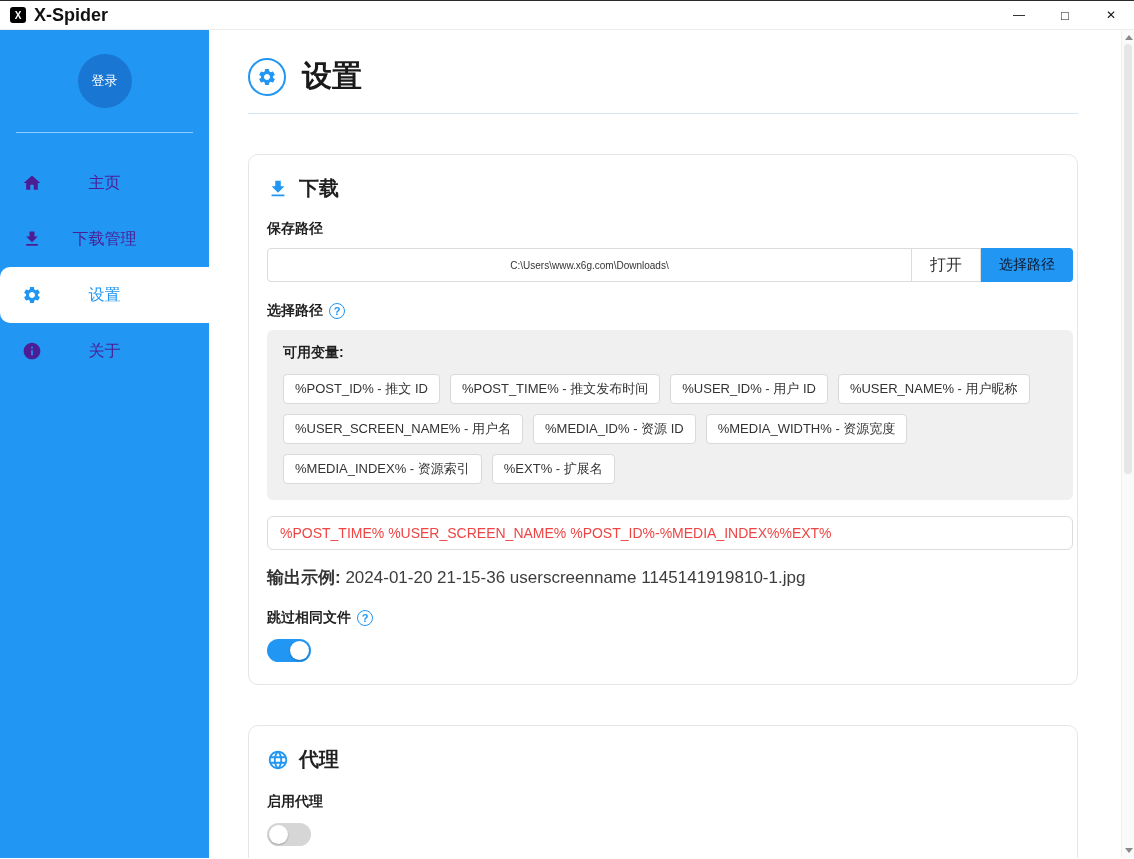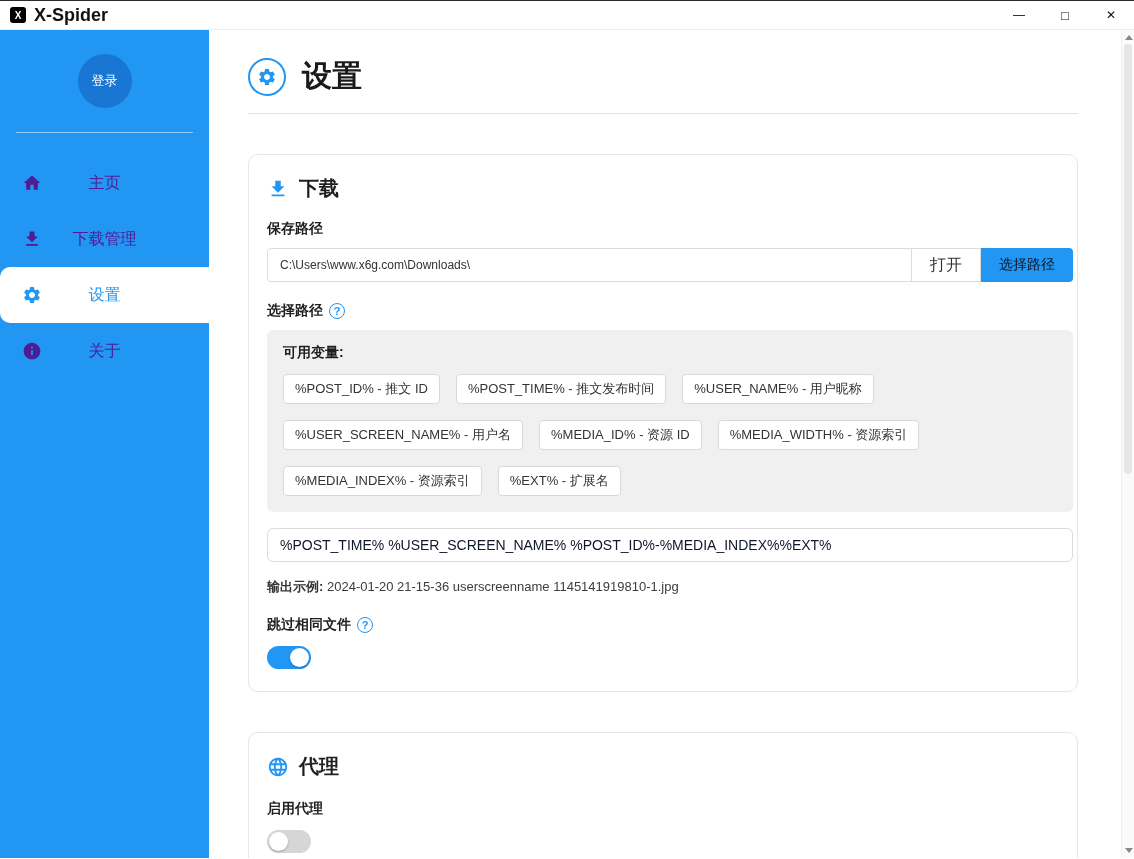--- a/index.html
+++ b/index.html
@@ -50,36 +50,36 @@
   .section-title .icn { width:22px; height:22px; color:#2196f3; display:flex; }
 
   .field-label { display:flex; align-items:center; gap:6px; font-size:14px; font-weight:700;
     color:#1f1f1f; margin-top:20px; }
   .help { width:16px; height:16px; border-radius:50%; border:1.5px solid #2196f3; color:#2196f3;
     font-size:11px; font-weight:700; display:inline-flex; align-items:center; justify-content:center;
     cursor:pointer; }
 
   .path-row { display:flex; margin-top:10px; height:34px; }
   .path-input { flex:1; border:1px solid #dcdcdc; border-radius:4px 0 0 4px; padding:0 12px;
-    font-size:12px; color:#333; outline:none; font-family:inherit; background:#fff; }
+    font-size:10px; color:#333; outline:none; font-family:inherit; background:#fff;text-align:center; }
   .open-btn { border:1px solid #dcdcdc; margin-left:-1px; background:#fff; padding:0 18px;
     font-size:16px; color:#333; cursor:pointer; font-family:inherit; }
   .choose-btn { border:none; background:#2196f3; color:#0f172a; padding:0 18px; font-size:14px;
     border-radius:0 4px 4px 0; cursor:pointer; font-family:inherit; }
 
   .vars-panel { background:#f0f0f0; border-radius:6px; padding:14px 16px 16px 16px; margin-top:10px; }
   .vars-label { font-size:14px; font-weight:700; color:#1f1f1f; margin-bottom:12px; }
-  .chips { display:flex; flex-wrap:wrap; gap:16px;text-align:right; }
+  .chips { display:flex; flex-wrap:wrap; gap:10px;text-align:right; }
   .chip { background:#fff; border:1px solid #d9d9d9; border-radius:4px; padding:5px 11px;
     font-size:13px; color:#333; cursor:pointer; white-space:nowrap; }
 
   .wide-input { width:100%; height:34px; border:1px solid #dcdcdc; border-radius:6px;
-    padding:0 12px; font-size:14px; color:#0f172a; outline:none; font-family:inherit; margin-top:16px; background:#fff; }
-
-  .output-example { margin-top:16px; font-size:13px; color:#333; }
+    padding:0 12px; font-size:14px; color:#ef4444; outline:none; font-family:inherit; margin-top:16px; background:#fff; }
+
+  .output-example { margin-top:16px; font-size:17px; color:#333; }
   .output-example b { font-weight:700; }
   .output-example span { color:#3d3d3d; }
 
   .toggle { width:44px; height:23px; border-radius:12px; position:relative; margin-top:12px; cursor:pointer; }
   .toggle.on { background:#2196f3; }
   .toggle.off { background:#d6d6d6; }
   .toggle .knob { width:19px; height:19px; border-radius:50%; background:#fff; position:absolute; top:2px;
     box-shadow:0 1px 2px rgba(0,0,0,.25); }
   .toggle.on .knob { right:2px; }
   .toggle.off .knob { left:2px; }
@@ -189,24 +189,25 @@
       <div class="field-label">
         <span>选择路径</span>
         <span class="help">?</span>
       </div>
 
       <div class="vars-panel">
         <div class="vars-label">可用变量:</div>
         <div class="chips">
             <span class="chip">%POST_ID% - 推文 ID</span>
             <span class="chip">%POST_TIME% - 推文发布时间</span>
+            <span class="chip">%USER_ID% - 用户 ID</span>
             <span class="chip">%USER_NAME% - 用户昵称</span>
             <span class="chip">%USER_SCREEN_NAME% - 用户名</span>
             <span class="chip">%MEDIA_ID% - 资源 ID</span>
-            <span class="chip">%MEDIA_WIDTH% - 资源索引</span>
+            <span class="chip">%MEDIA_WIDTH% - 资源宽度</span>
             <span class="chip">%MEDIA_INDEX% - 资源索引</span>
             <span class="chip">%EXT% - 扩展名</span>
           </div>
       </div>
 
       <input class="wide-input" value="%POST_TIME% %USER_SCREEN_NAME% %POST_ID%-%MEDIA_INDEX%%EXT%" style="">
 
       <div class="output-example">
         <b>输出示例:</b>
         <span>2024-01-20 21-15-36 userscreenname 1145141919810-1.jpg</span>

